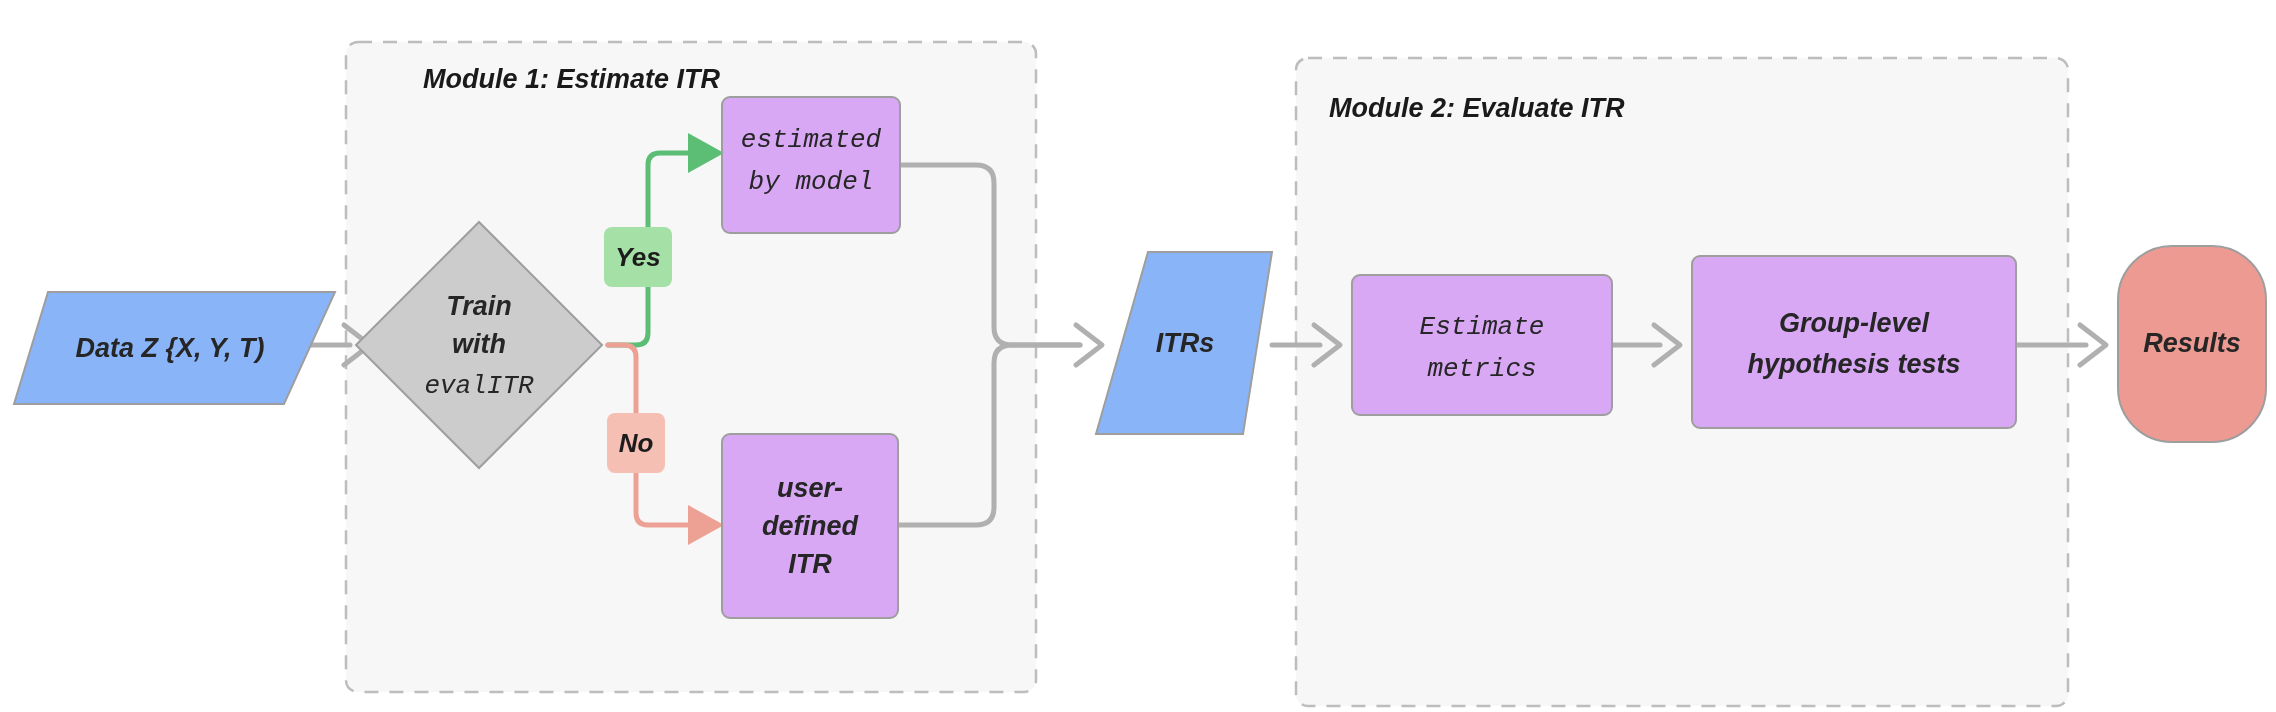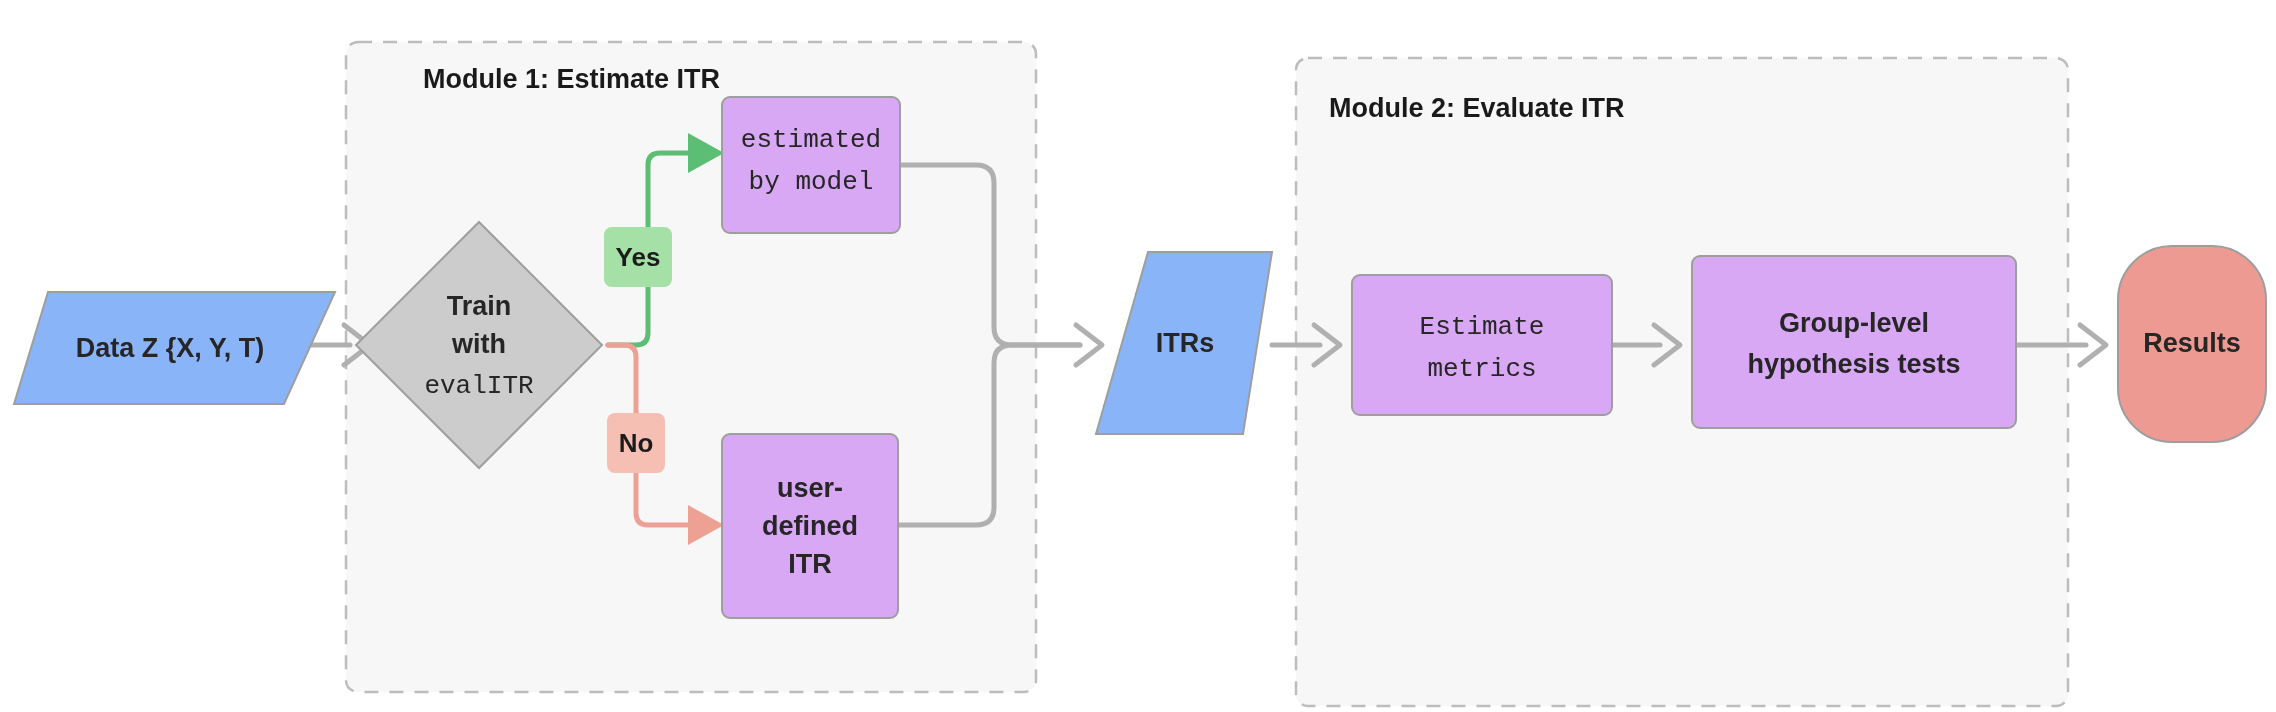--- a/index.html
+++ b/index.html
@@ -10,20 +10,21 @@
   body {
     width: 2276px;
     height: 712px;
     font-family: "Liberation Sans", sans-serif;
     overflow: hidden;
   }
   #diagram-root {
     position: relative;
     width: 2276px;
     height: 519px;
+    font-style: italic;
   }
   svg.flowchart {
     display: block;
     width: 2276px;
     height: 712px;
   }
   .module-panel {
     fill: #f7f7f7;
     stroke: #bdbdbd;
     stroke-width: 2.5;

